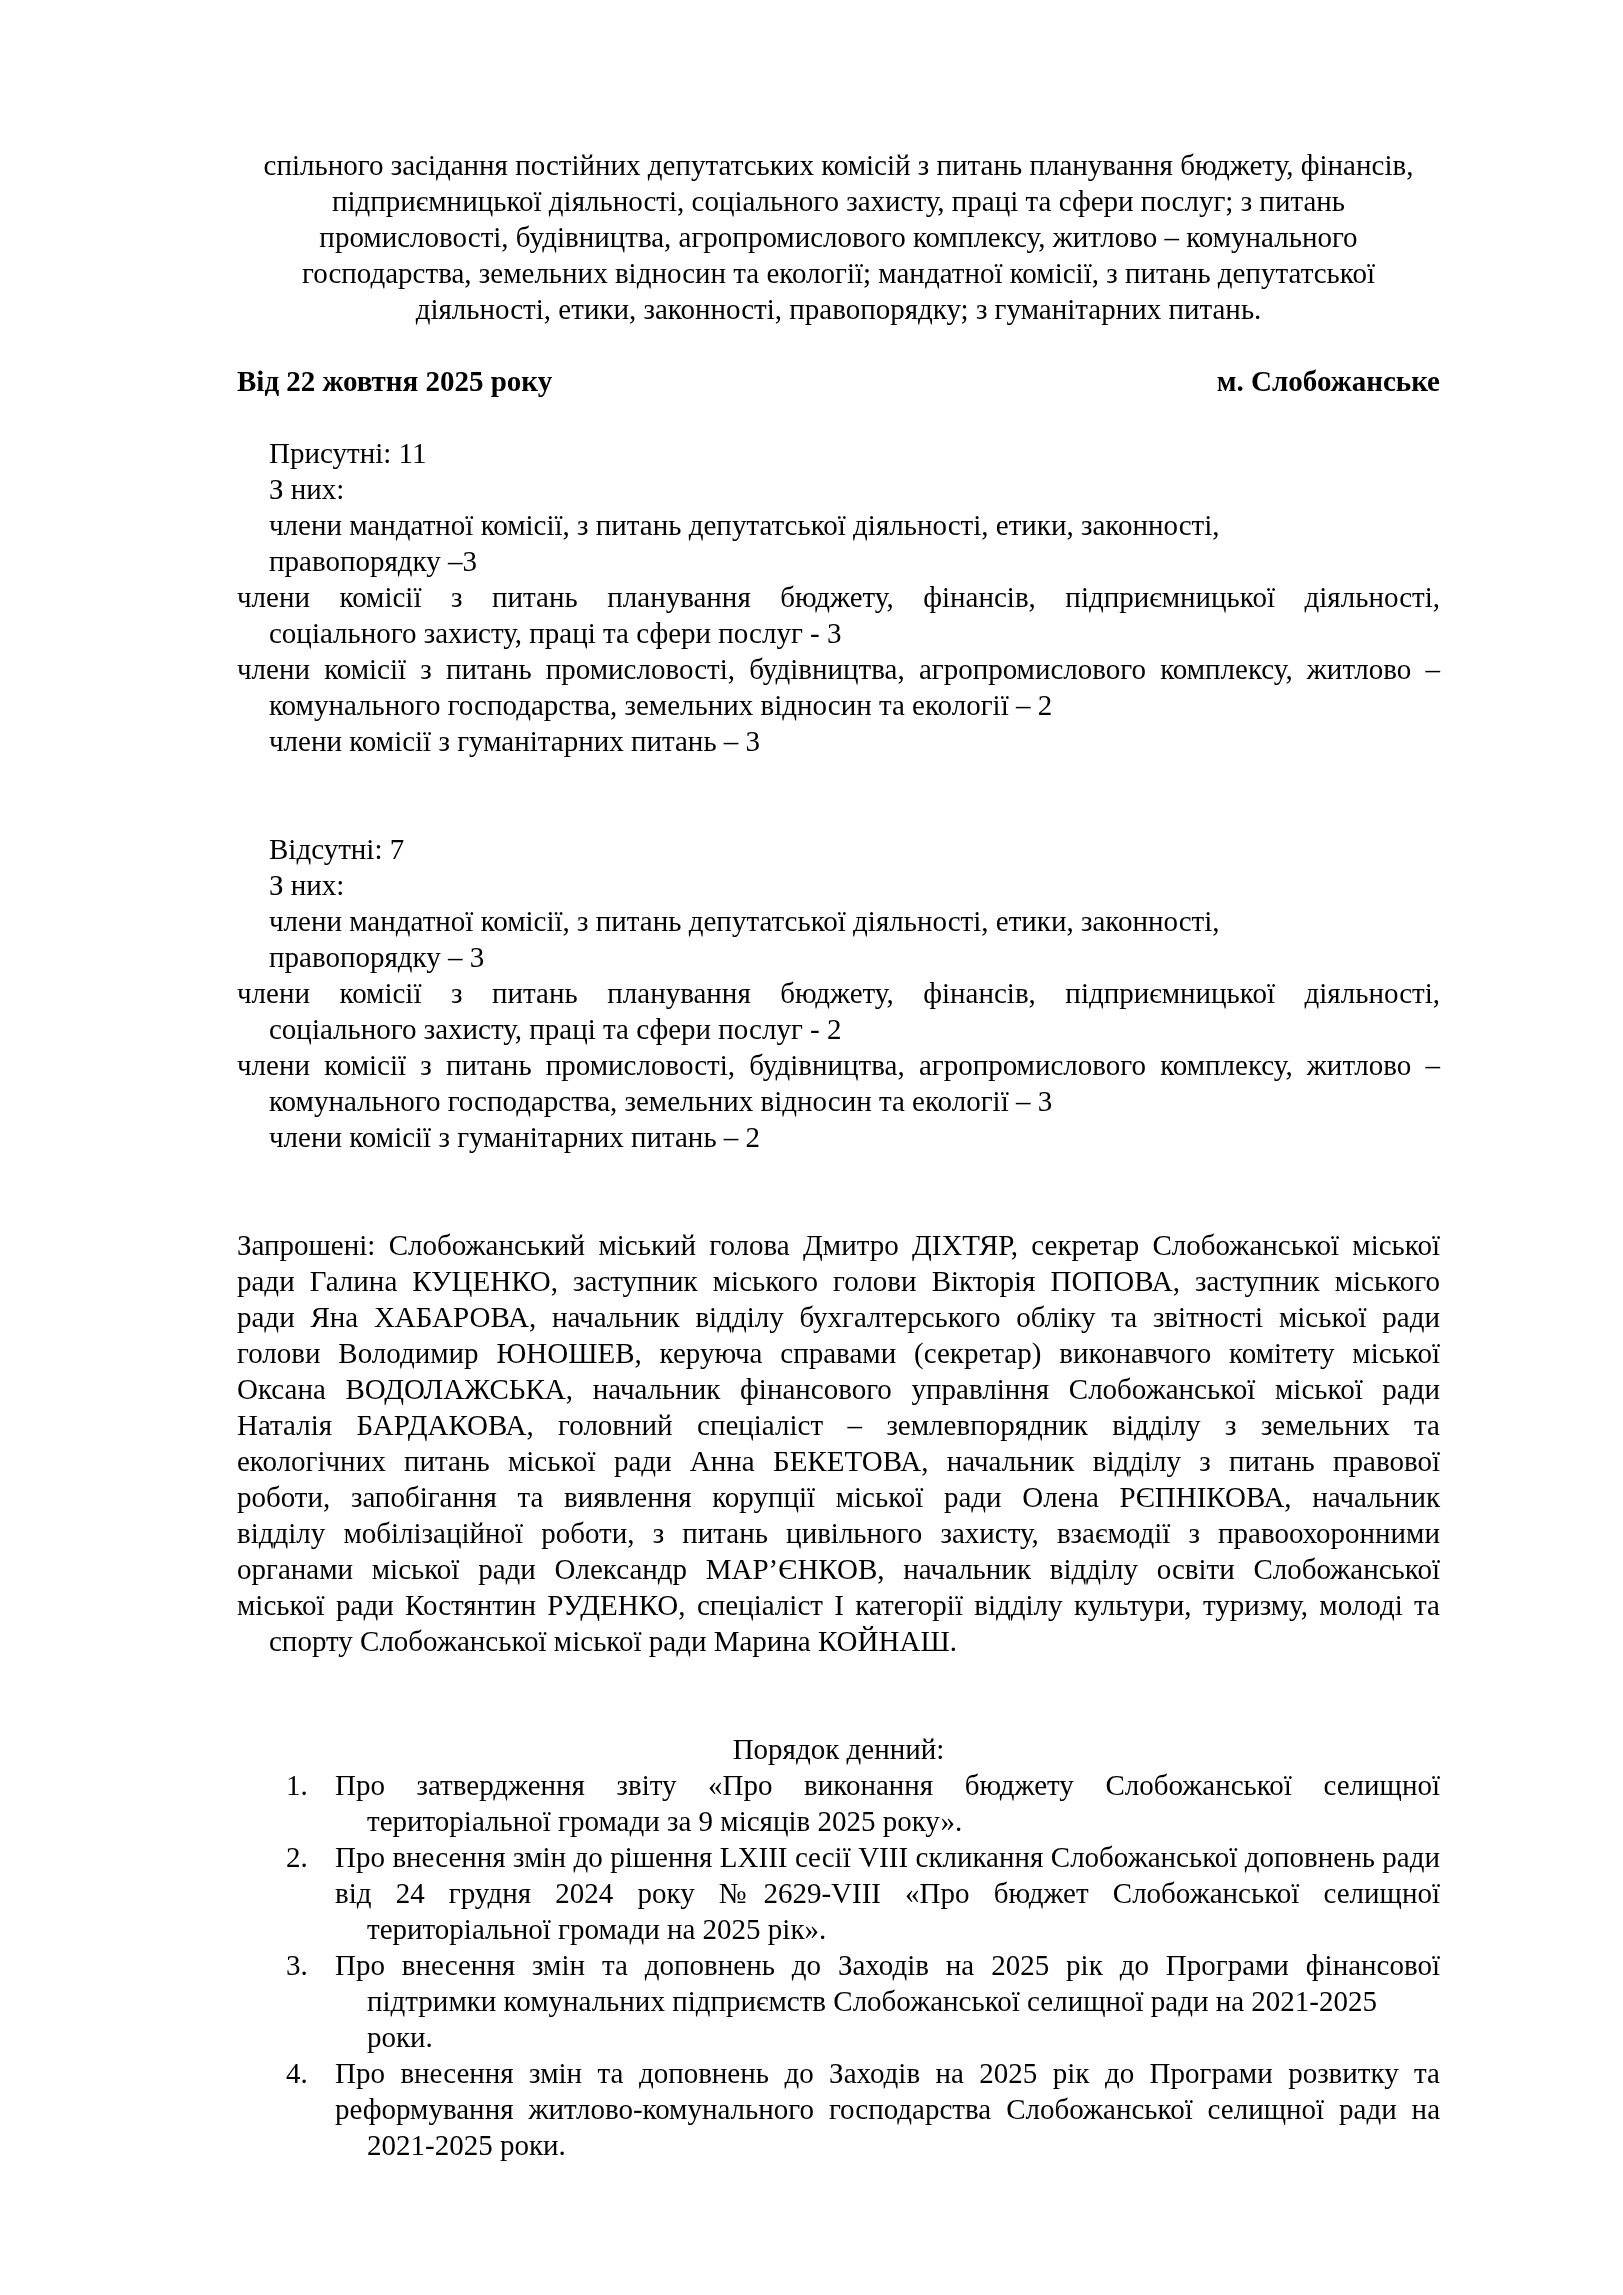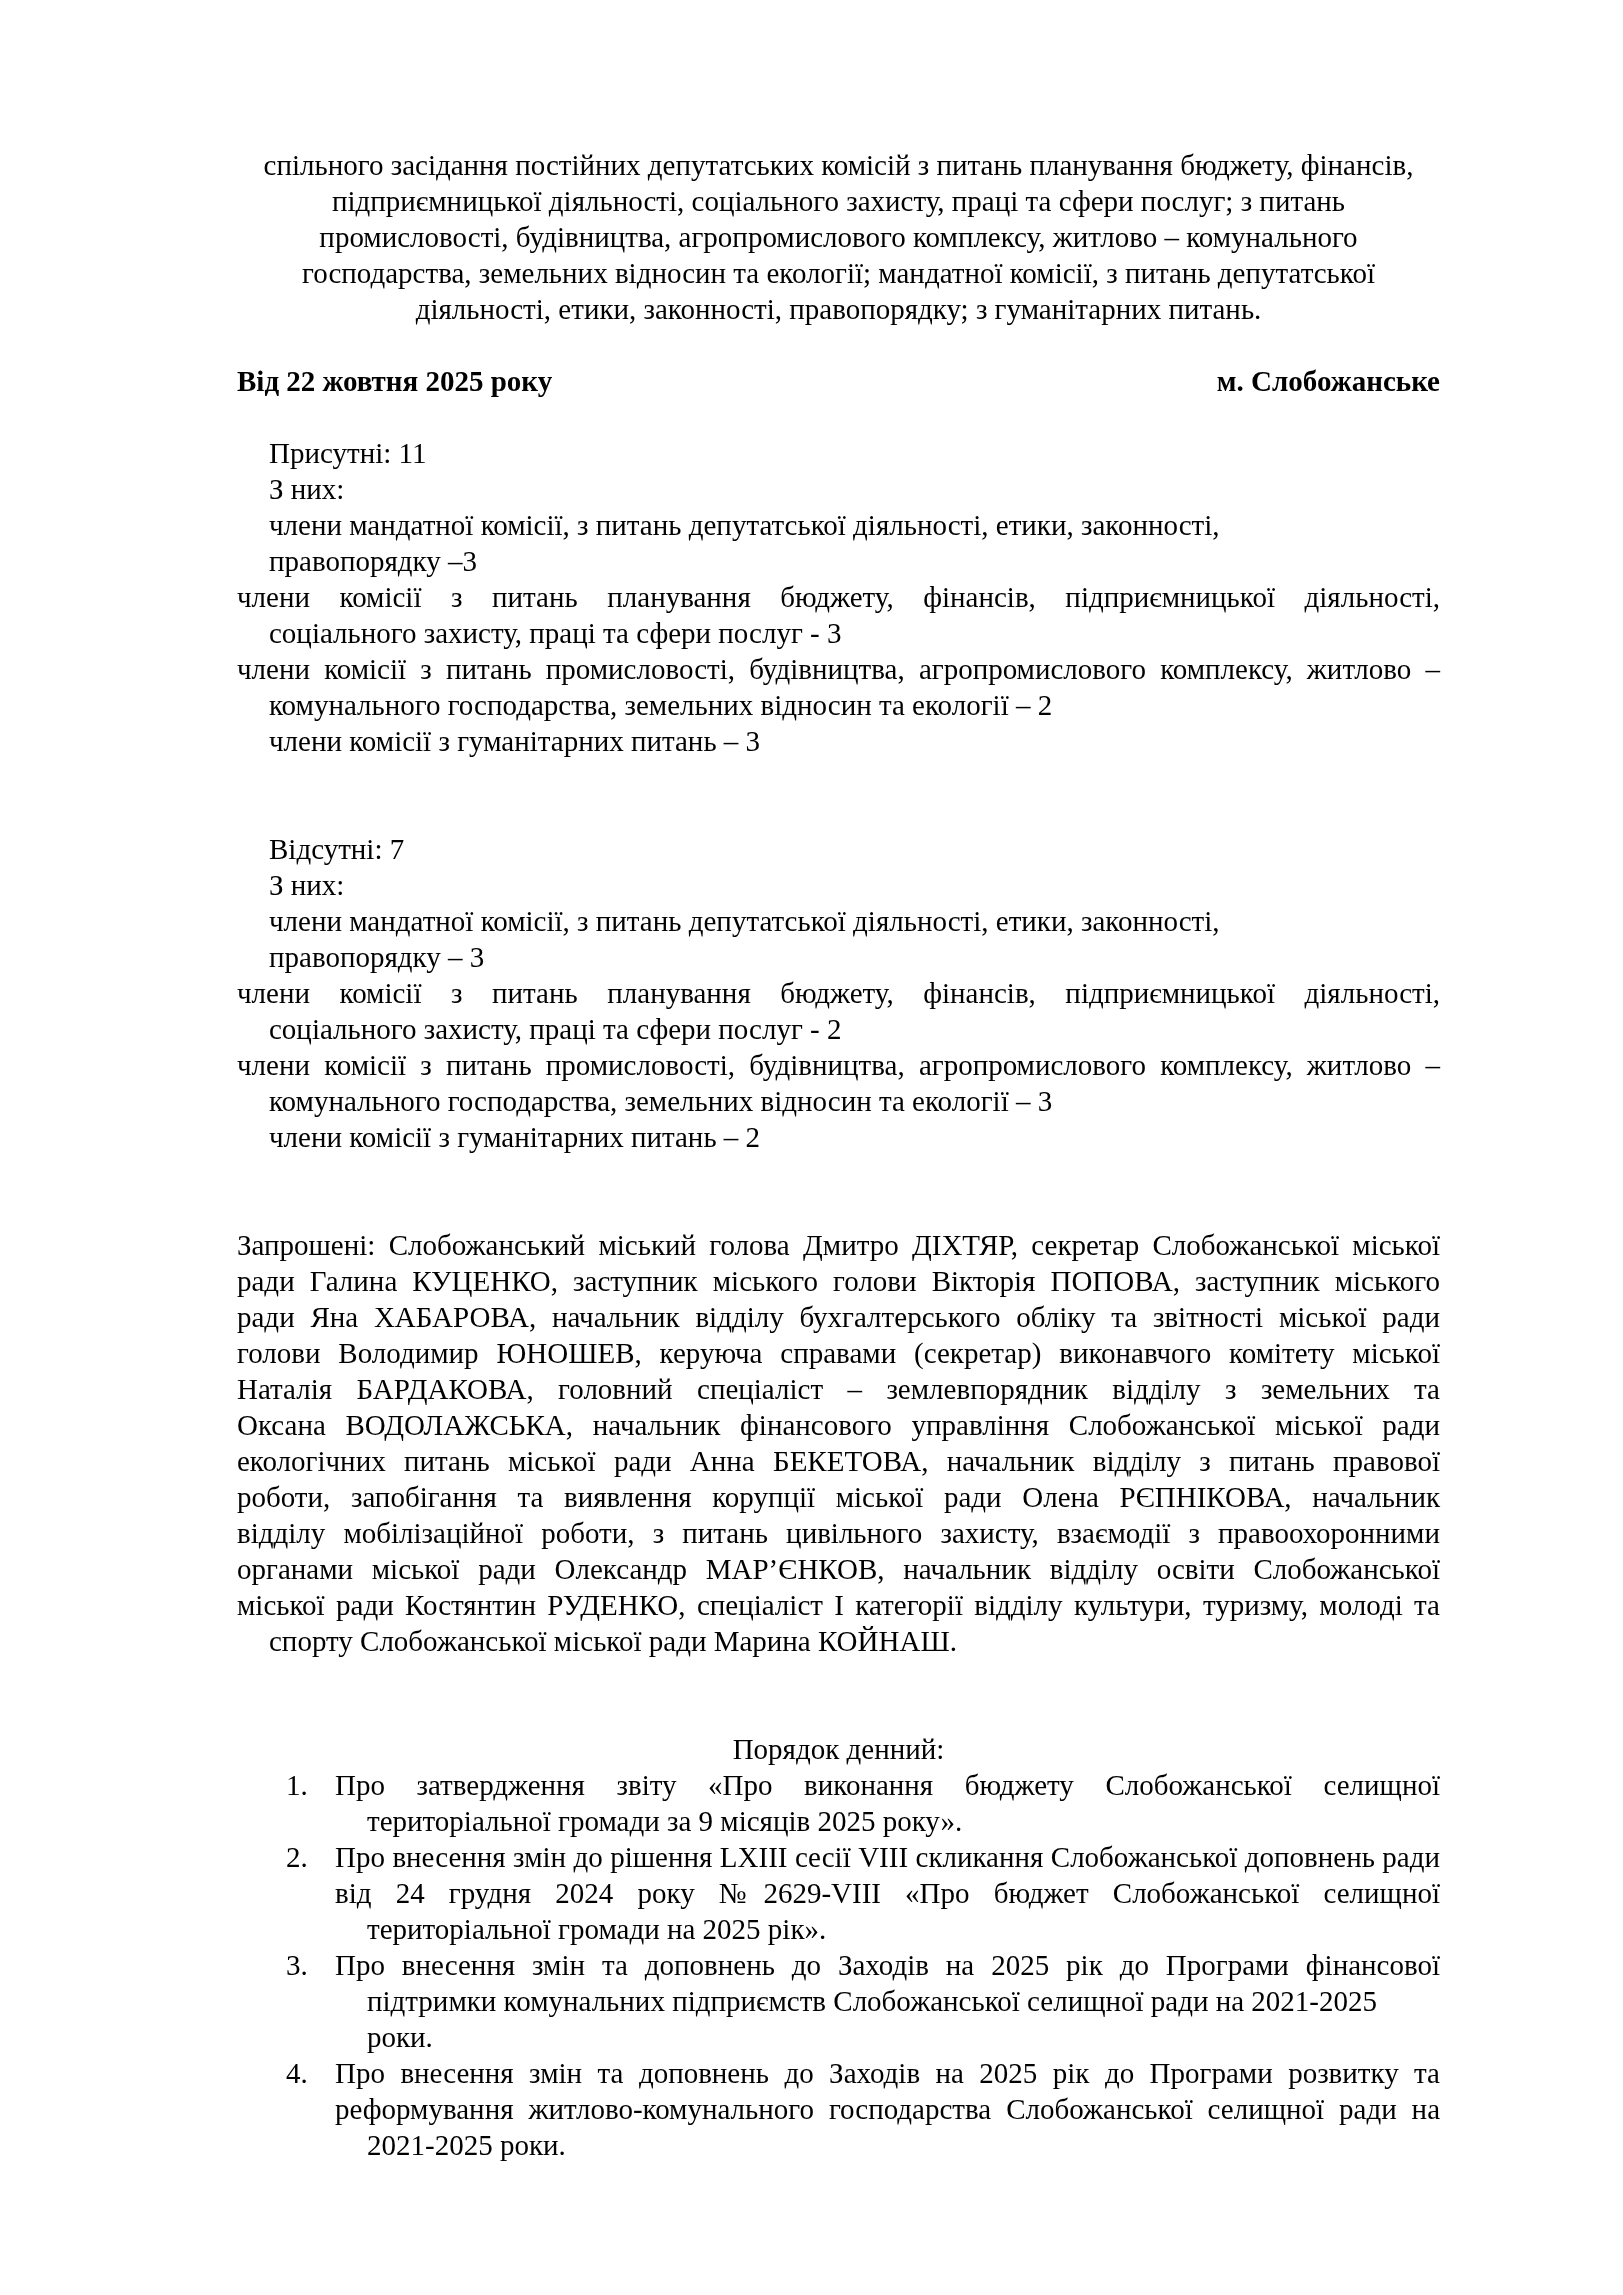--- a/index.html
+++ b/index.html
@@ -77,22 +77,22 @@
     <div class="ln l">члени комісії з гуманітарних питань – 2</div>
   </div>
 
   <div class="blank2"></div>
 
   <div>
     <div class="ln j">Запрошені: Слобожанський міський голова Дмитро ДІХТЯР, секретар Слобожанської міської</div>
     <div class="ln j">ради Галина КУЦЕНКО, заступник міського голови Вікторія ПОПОВА, заступник міського</div>
     <div class="ln j">ради Яна ХАБАРОВА, начальник відділу бухгалтерського обліку та звітності міської ради</div>
     <div class="ln j">голови Володимир ЮНОШЕВ, керуюча справами (секретар) виконавчого комітету міської</div>
+    <div class="ln j">Оксана ВОДОЛАЖСЬКА, начальник фінансового управління Слобожанської міської ради</div>
     <div class="ln j">Наталія БАРДАКОВА, головний спеціаліст – землевпорядник відділу з земельних та</div>
-    <div class="ln j">Оксана ВОДОЛАЖСЬКА, начальник фінансового управління Слобожанської міської ради</div>
     <div class="ln j">екологічних питань міської ради Анна БЕКЕТОВА, начальник відділу з питань правової</div>
     <div class="ln j">роботи, запобігання та виявлення корупції міської ради Олена РЄПНІКОВА, начальник</div>
     <div class="ln j">відділу мобілізаційної роботи, з питань цивільного захисту, взаємодії з правоохоронними</div>
     <div class="ln j">органами міської ради Олександр МАР’ЄНКОВ, начальник відділу освіти Слобожанської</div>
     <div class="ln j">міської ради Костянтин РУДЕНКО, спеціаліст І категорії відділу культури, туризму, молоді та</div>
     <div class="ln l">спорту Слобожанської міської ради Марина КОЙНАШ.</div>
   </div>
 
   <div class="blank2"></div>
 

